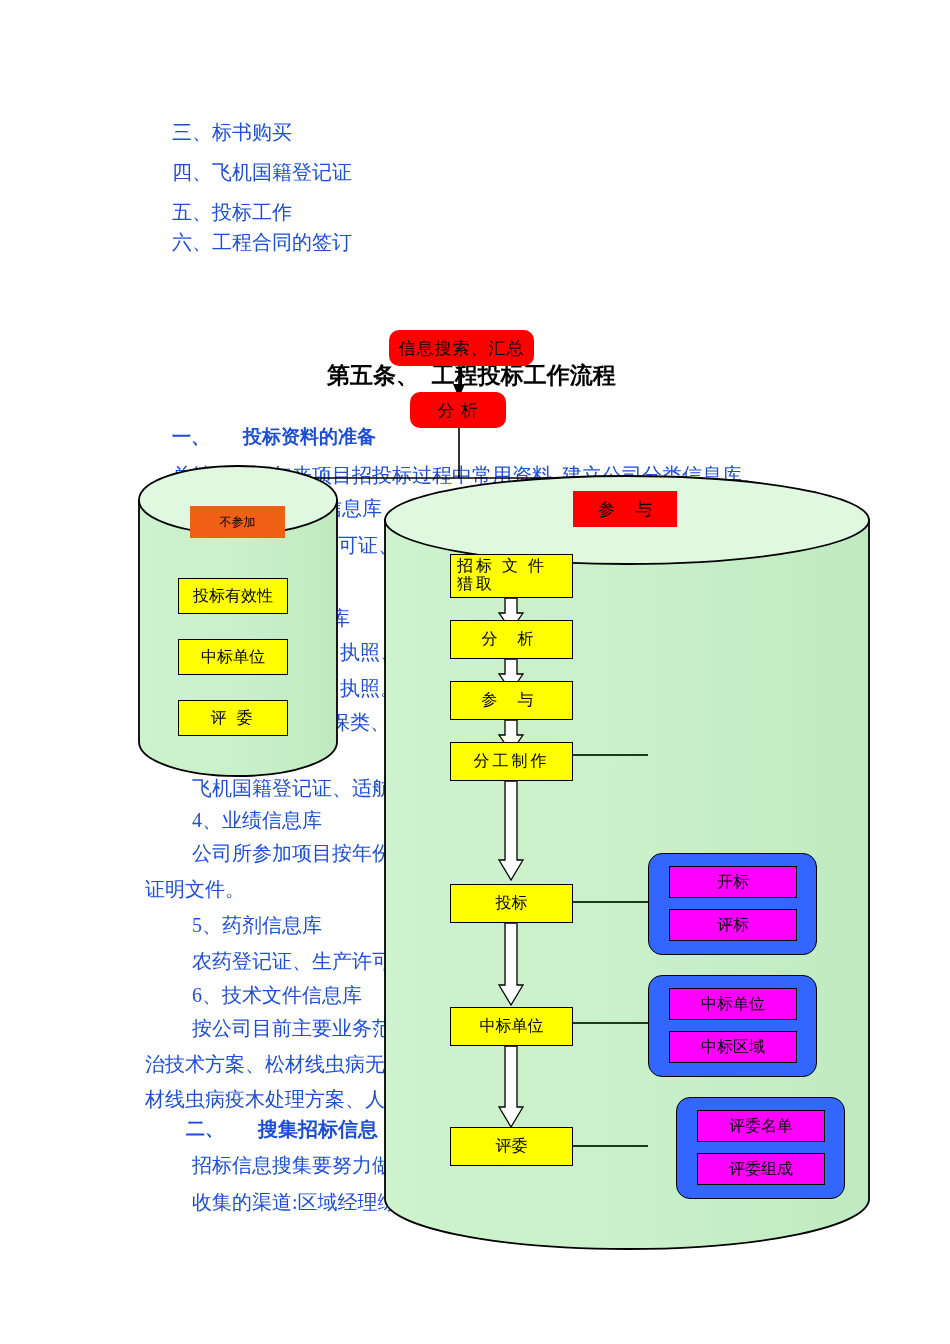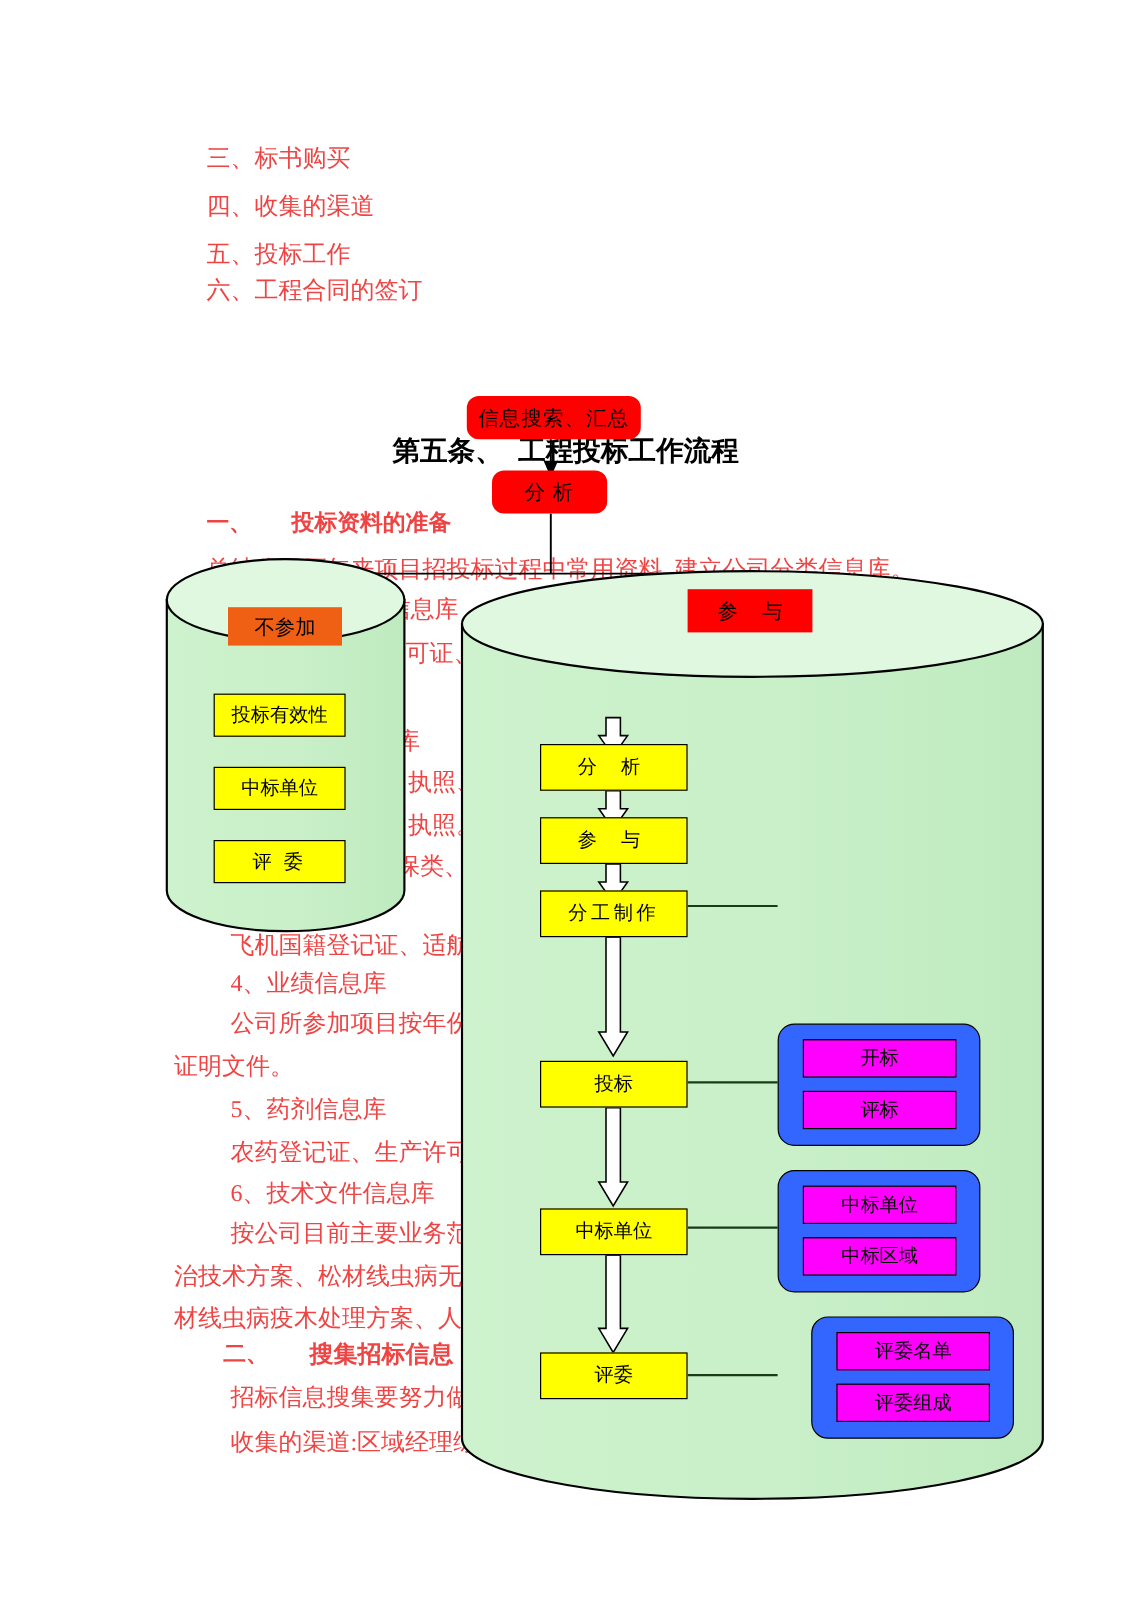--- a/index.html
+++ b/index.html
@@ -4,51 +4,51 @@
 <style>
   html,body{margin:0;padding:0;}
   body{
     width:950px;height:1344px;position:relative;background:#ffffff;
     font-family:"Liberation Serif","DejaVu Serif",serif;
     overflow:hidden;
   }
   .page{position:absolute;left:0;top:0;width:950px;height:1344px;}
 
   
-  .txt{position:absolute;white-space:pre;color:#ef4444;font-size:20px;line-height:1;
+  .txt{position:absolute;white-space:pre;color:#1d4ed8;font-size:20px;line-height:1;
        font-family:"Liberation Serif","DejaVu Serif",serif;}
   .txt.b{font-weight:bold;font-family:"Liberation Sans","DejaVu Sans",sans-serif;}
   .heading{position:absolute;font-weight:bold;font-size:23px;white-space:pre;color:#000;
        font-family:"Liberation Sans","DejaVu Sans",sans-serif;}
 
   
   .gfx{position:absolute;left:0;top:0;width:950px;height:1344px;}
 
   
   .node{position:absolute;box-sizing:border-box;display:flex;align-items:center;
         justify-content:center;text-align:center;color:#000;
         font-family:"Liberation Serif","DejaVu Serif",serif;}
   .red-round{background:#ff0000;border-radius:10px;font-size:17px;letter-spacing:1px;}
   .red-flat{background:#ff0000;font-size:17px;letter-spacing:8px;}
-  .orange-flat{background:#ef6014;font-size:17px;}
+  .orange-flat{background:#ef6014;font-size:12px;}
   .yellow{background:#ffff00;border:1.5px solid #000;font-size:16px;}
   .yellow.sp{letter-spacing:8px;}
   .yellow.sp2{letter-spacing:3px;}
   .yellow.wrap{align-items:flex-start;justify-content:flex-start;
                padding:2px 2px 0 6px;line-height:1.15;text-align:left;letter-spacing:3px;}
   .magenta{background:#ff00ff;border:1.5px solid #000;font-size:16px;}
   .blue-group{position:absolute;background:#3366ff;border:1.5px solid #000;border-radius:14px;}
 </style>
 </head>
 <body>
 
 <div class="page">
 
   <div class="txt" style="left:172px;top:122px;">三、标书购买</div>
-  <div class="txt" style="left:172px;top:162px;">四、收集的渠道</div>
+  <div class="txt" style="left:172px;top:162px;">四、飞机国籍登记证</div>
   <div class="txt" style="left:172px;top:202px;">五、投标工作</div>
   <div class="txt" style="left:172px;top:232px;">六、工程合同的签订</div>
 
   <div class="heading" style="left:327px;top:360px;">第五条、  工程投标工作流程</div>
 
   <div class="txt b" style="left:172px;top:427px;font-size:19px;">一、</div>
   <div class="txt b" style="left:243px;top:427px;font-size:19px;">投标资料的准备</div>
 
   <div class="txt" style="left:172px;top:465px;">总结公司历年来项目招投标过程中常用资料, 建立公司分类信息库。</div>
   <div class="txt" style="left:322px;top:498px;">信息库</div>
@@ -139,20 +139,21 @@
   <div class="node orange-flat" style="left:190px;top:506px;width:95px;height:32px;">不参加</div>
 
   <div class="node yellow" style="left:178px;top:578px;width:110px;height:36px;">投标有效性</div>
 
   <div class="node yellow" style="left:178px;top:639px;width:110px;height:36px;">中标单位</div>
 
   <div class="node yellow sp2" style="left:178px;top:700px;width:110px;height:36px;">评    委</div>
 
   <div class="node red-flat" style="left:573px;top:491px;width:104px;height:36px;padding-left:8px;">参    与</div>
 
+  <div class="node yellow wrap" style="left:450px;top:554px;width:123px;height:44px;">招标 文 件 猎取</div>
 
   <div class="node yellow sp" style="left:450px;top:620px;width:123px;height:39px;">分    析</div>
 
   <div class="node yellow sp" style="left:450px;top:681px;width:123px;height:39px;">参    与</div>
 
   <div class="node yellow sp2" style="left:450px;top:742px;width:123px;height:39px;">分工制作</div>
 
   <div class="node yellow" style="left:450px;top:884px;width:123px;height:39px;">投标</div>
 
   <div class="node yellow" style="left:450px;top:1007px;width:123px;height:39px;">中标单位</div>

